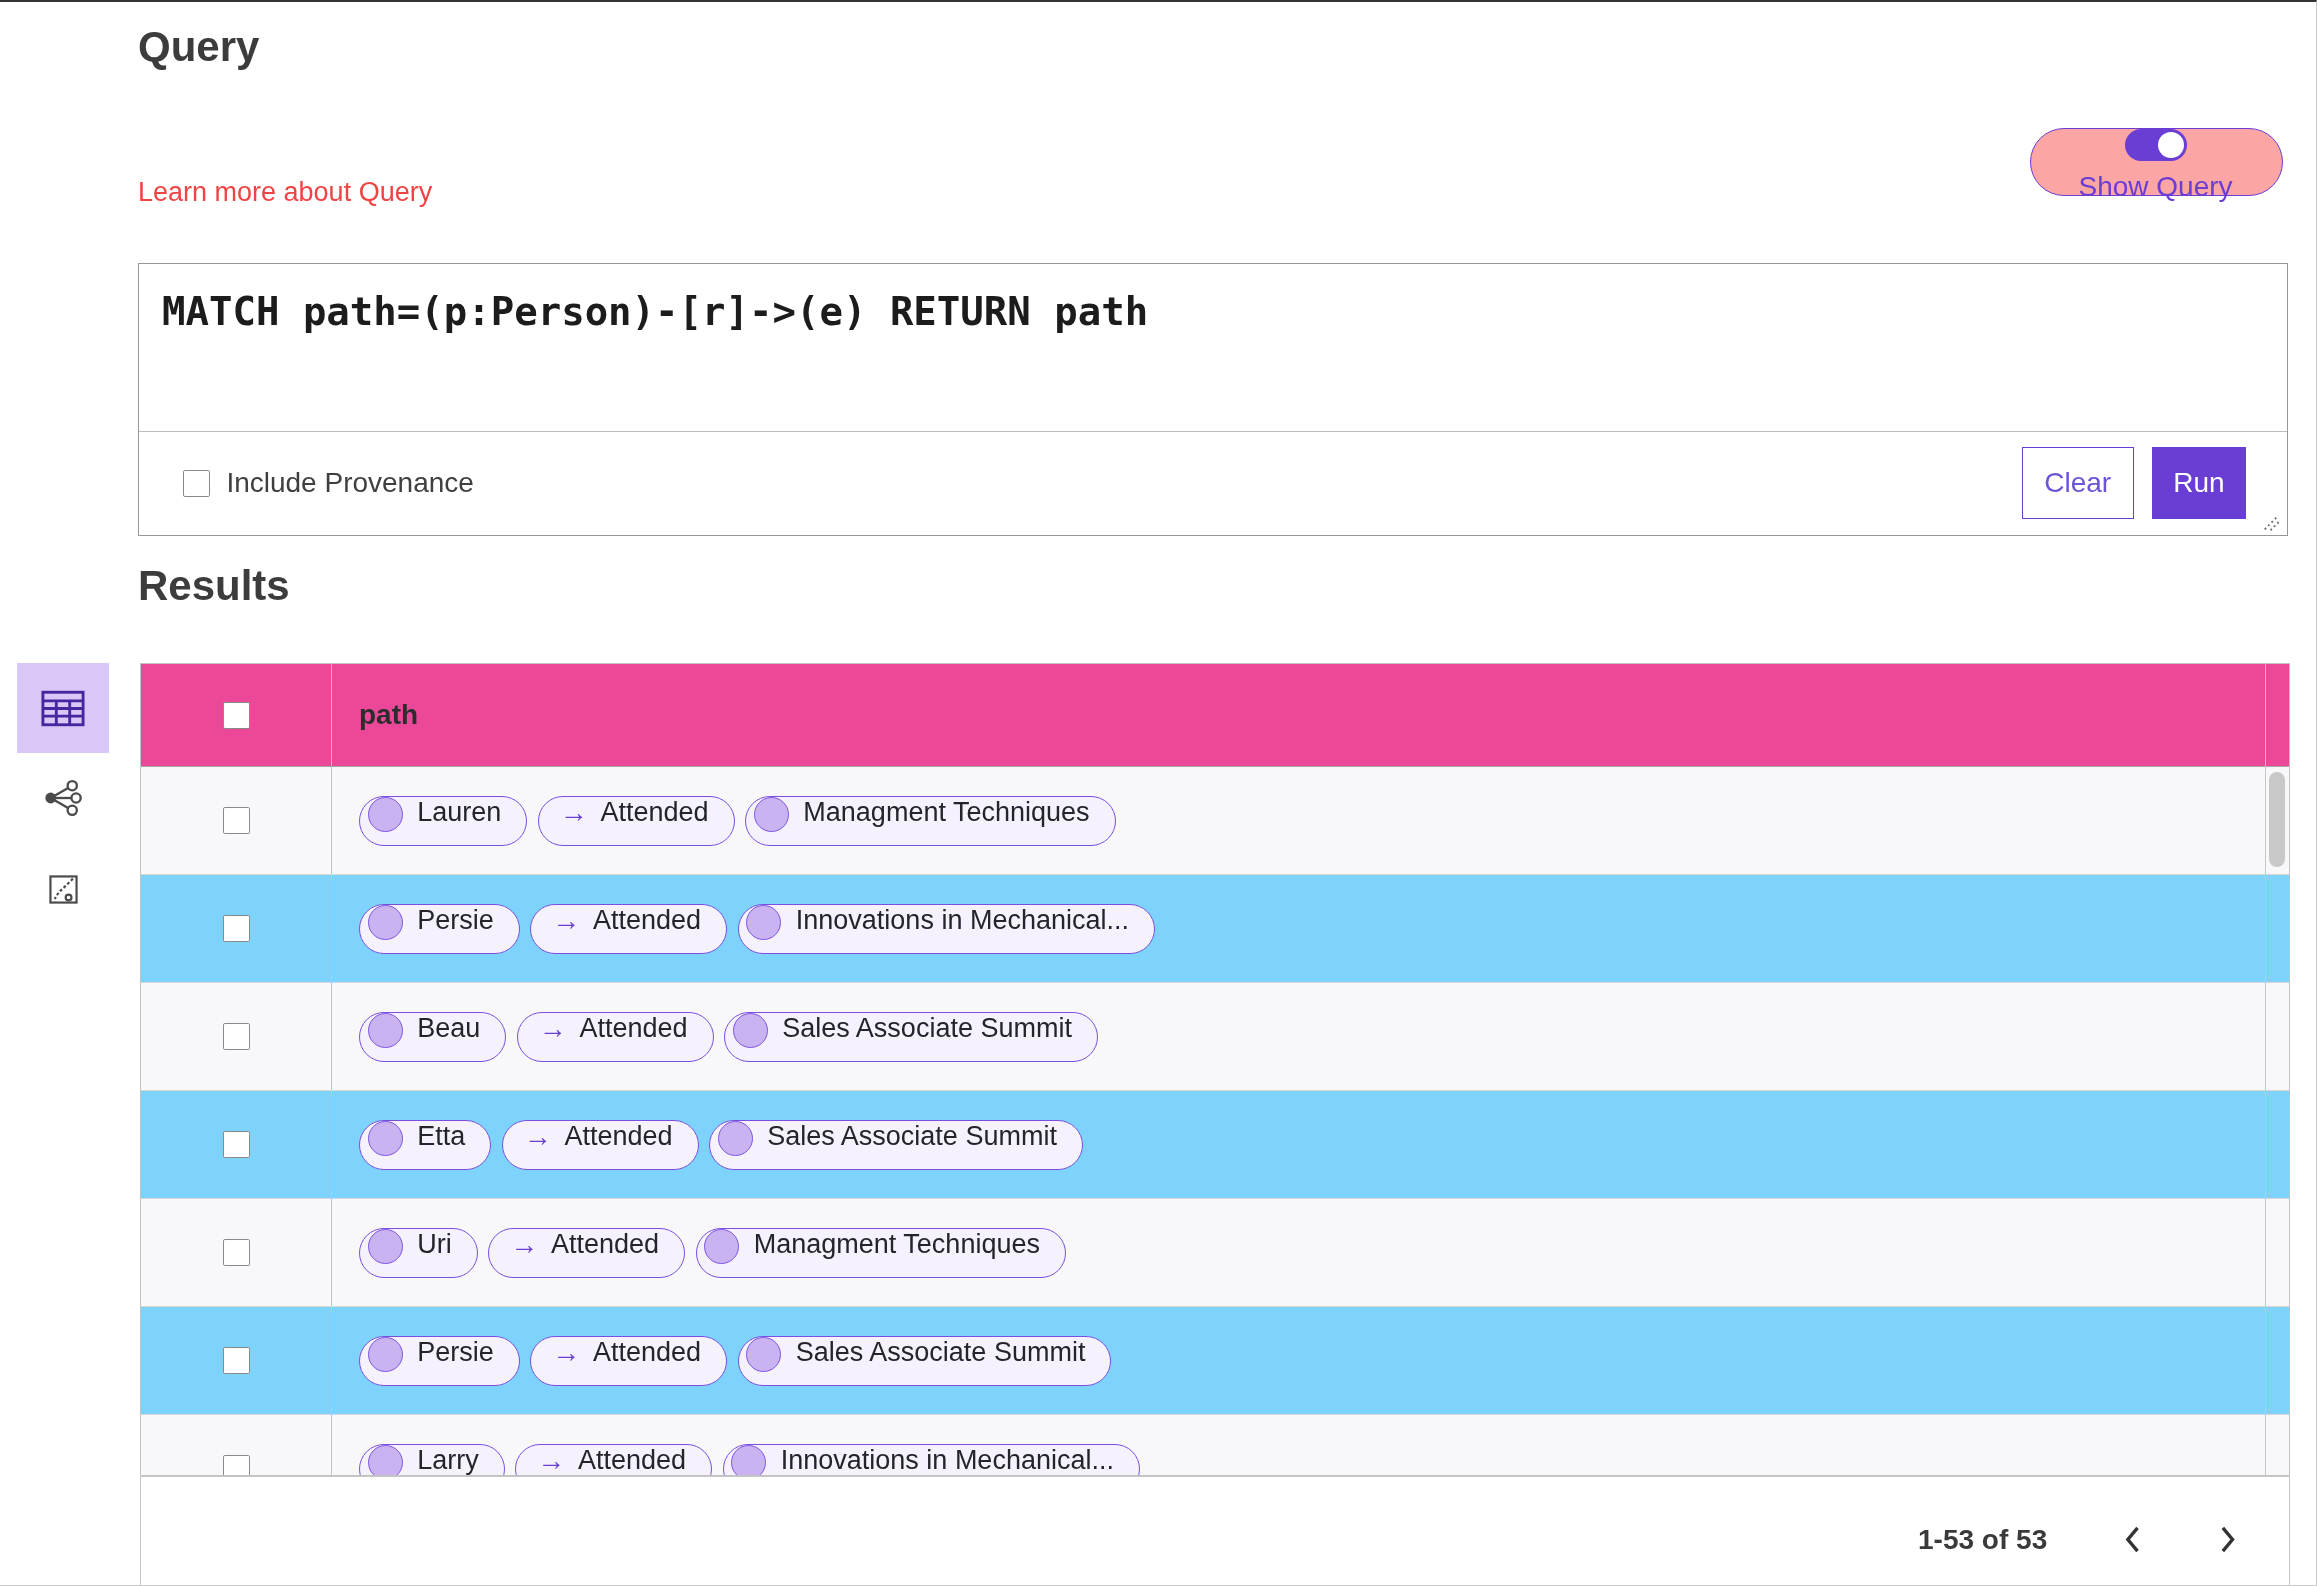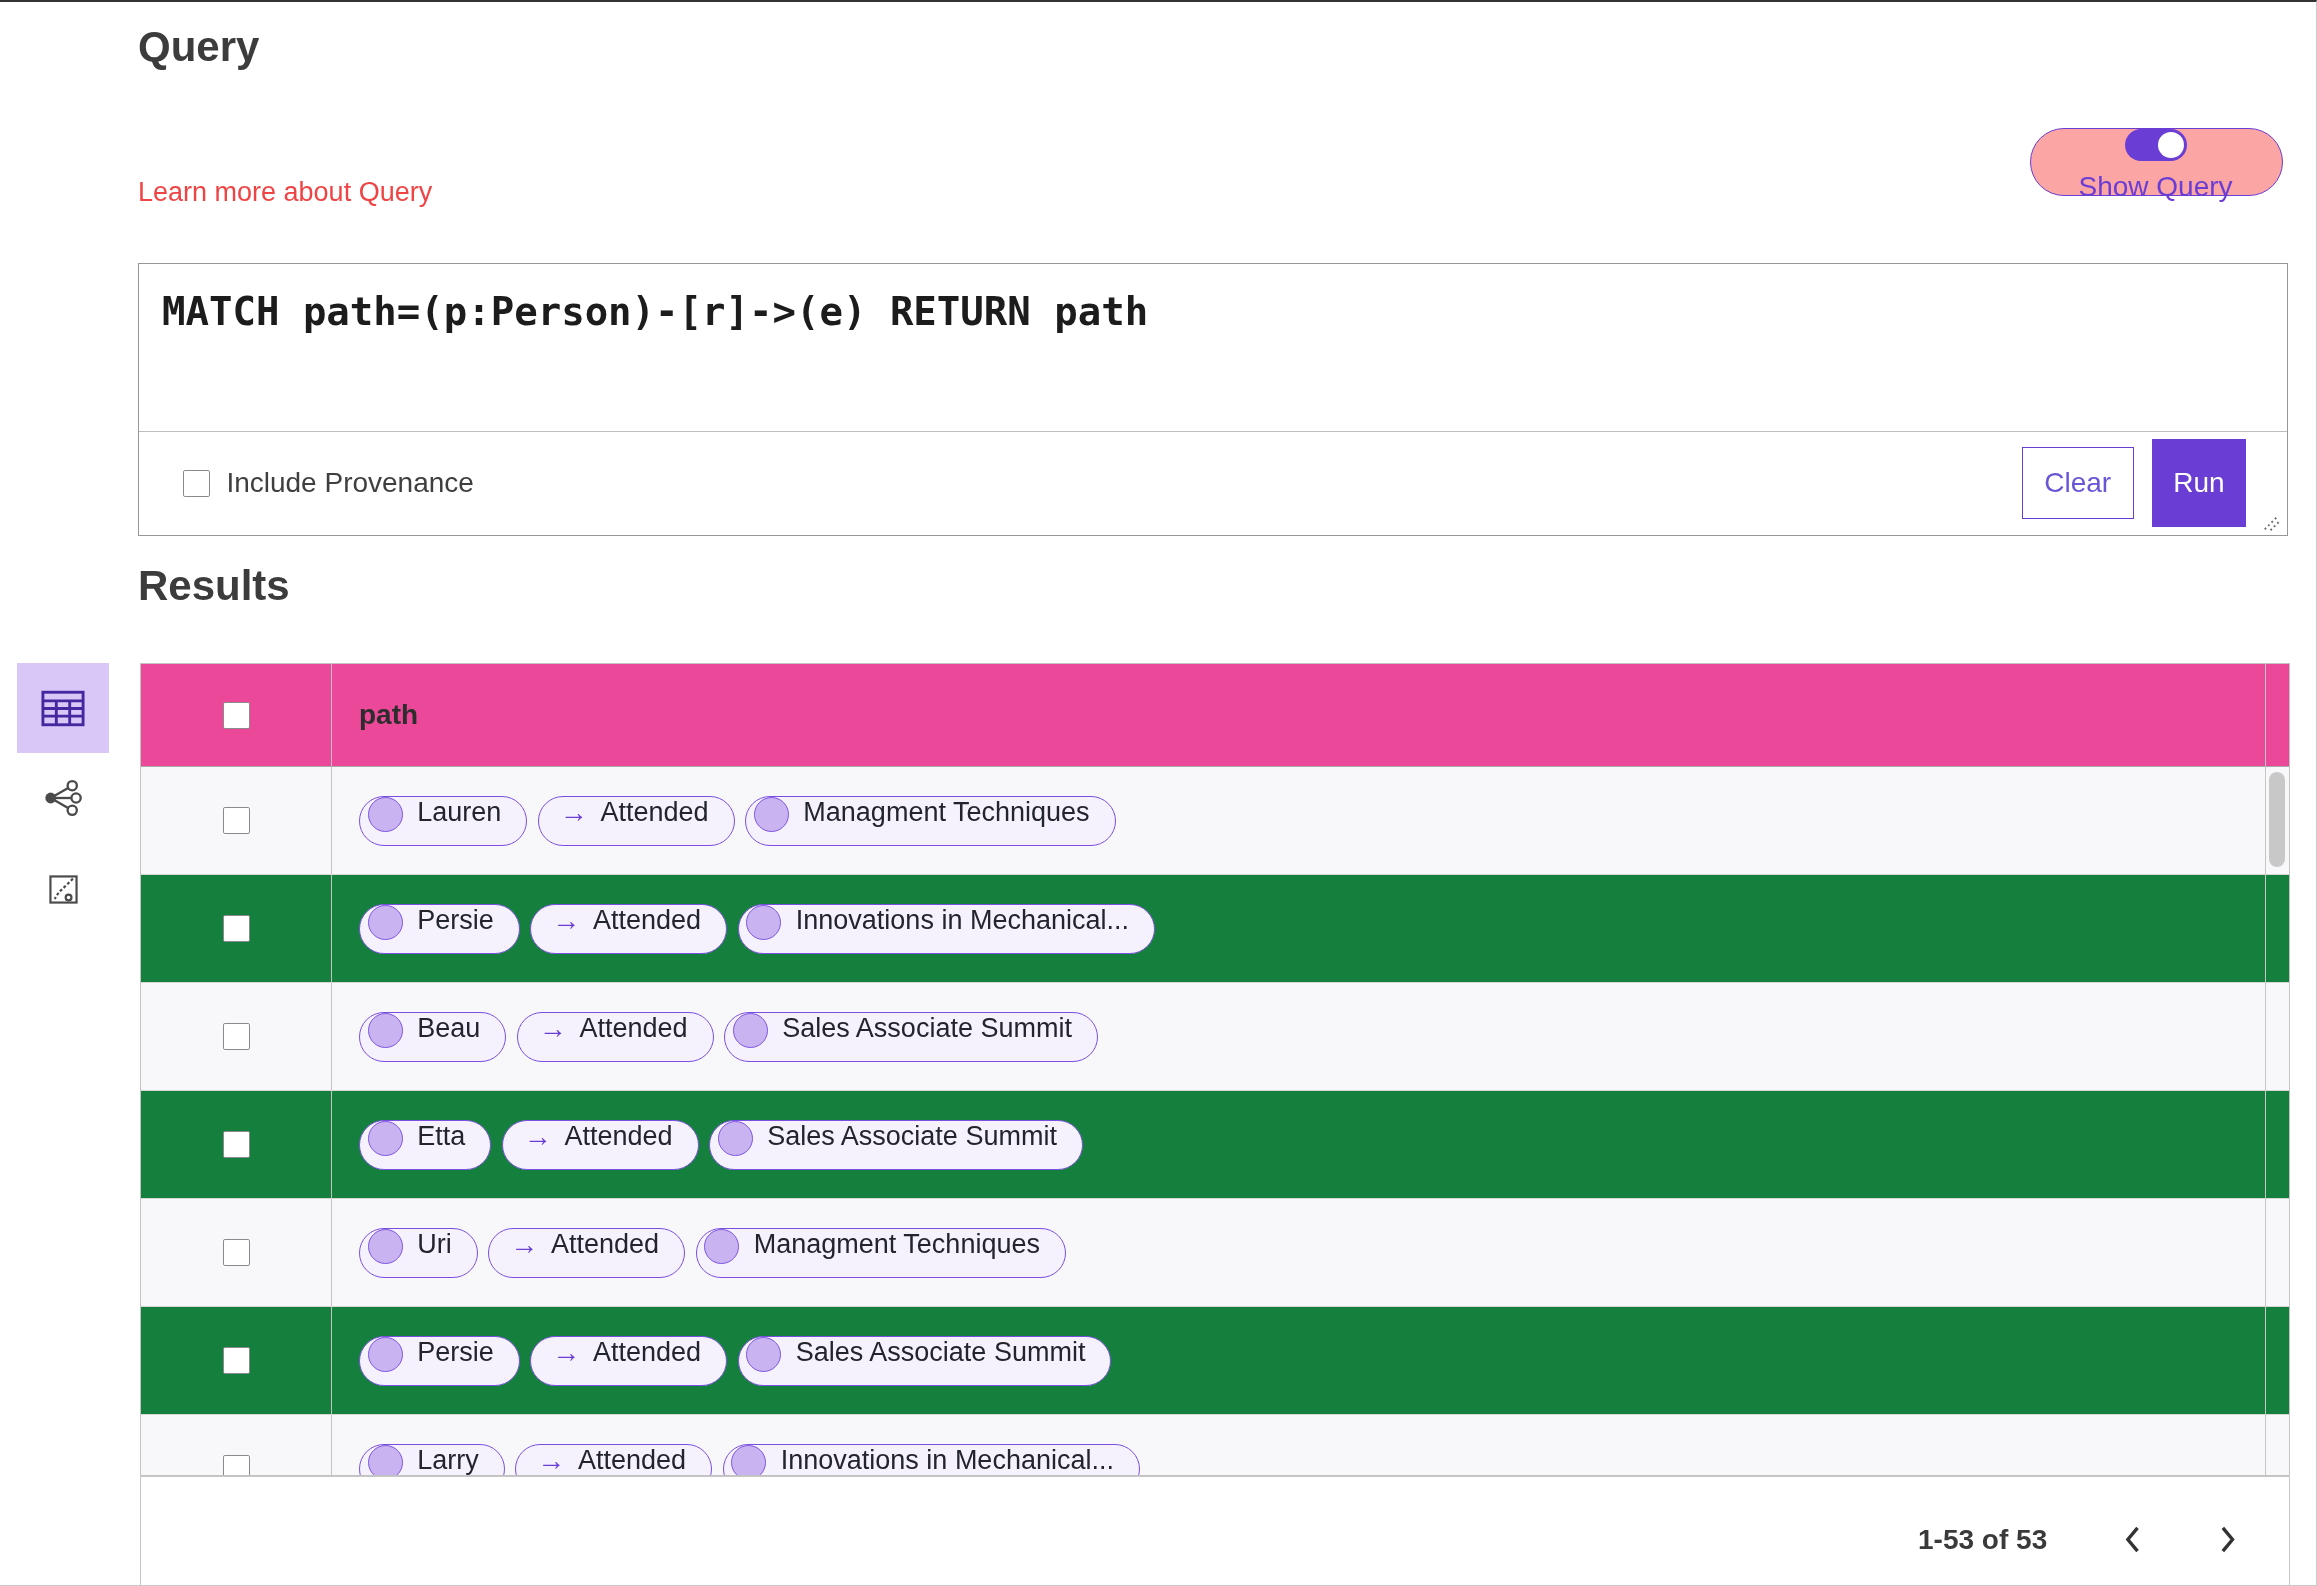--- a/index.html
+++ b/index.html
@@ -33,41 +33,41 @@
   }
   .resize-grip{position:absolute;right:4.8px;bottom:3.9px;}
   .controls-row{
     position:absolute;left:0;right:0;bottom:0;height:104px;box-sizing:border-box;
     display:flex;align-items:center;padding:0 41px 0 44px;
   }
   .checkbox{width:27px;height:27px;box-sizing:border-box;border:1.9px solid #8a8a8a;background:#fff;border-radius:1.9px;flex:none;cursor:pointer;}
   .prov-label{margin-left:16.4px;font-size:28px;color:#3f3f3f;}
   .spacer{flex:1;}
   .clear-btn{width:112px;height:72px;box-sizing:border-box;border:1.9px solid #6a3dd4;background:#fff;color:#6a55d6;font-size:28px;font-family:inherit;cursor:pointer;}
-  .run-btn{width:94px;height:88px;border:none;background:#6a3dd4;color:#fff;font-size:28px;font-family:inherit;margin-left:18.3px;cursor:pointer;}
+  .run-btn{width:94px;height:72px;border:none;background:#6a3dd4;color:#fff;font-size:28px;font-family:inherit;margin-left:18.3px;cursor:pointer;}
 
   
   .r-title{position:absolute;left:138px;top:560px;font-size:42px;font-weight:700;color:#3c3c3c;}
 
   .view-tile{position:absolute;left:17.4px;top:661px;width:92px;height:90px;background:#d9c7f7;
     display:flex;align-items:center;justify-content:center;cursor:pointer;}
   .view-btn2{position:absolute;left:37px;top:771px;width:52px;height:50px;display:flex;align-items:center;justify-content:center;cursor:pointer;background:none;border:none;}
   .view-btn3{position:absolute;left:43px;top:866px;width:41px;height:42px;display:flex;align-items:center;justify-content:center;cursor:pointer;background:none;border:none;}
 
   .table-viewport{
     position:absolute;left:140px;top:661px;width:2150px;height:813px;box-sizing:border-box;
     border:1px solid #c3c3c3;background:#fff;overflow:hidden;
   }
   .t-header{height:103px;background:#ec4899;border-bottom:1.9px solid #a8a8a8;display:flex;box-sizing:border-box;}
   .cb-cell{width:191px;min-width:191px;display:flex;align-items:center;justify-content:center;border-right:1px solid #c3c3c3;box-sizing:border-box;}
   .path-cell{flex:1;display:flex;align-items:center;padding-left:27px;gap:10.6px;overflow:hidden;}
   .t-header .path-cell{font-weight:700;font-size:28px;color:#2d2d2d;}
   .t-row{height:108px;display:flex;border-bottom:1px solid #d6d6d6;box-sizing:border-box;}
   .t-row.odd{background:#f8f7f9;}
-  .t-row.even{background:#15803d;}
+  .t-row.even{background:#7dd3fc;}
 
   .pill{display:flex;align-items:flex-start;height:50px;box-sizing:border-box;flex:none;
     border:1.9px solid #7a4fe0;border-radius:27px;background:#f5f2fd;font-size:27px;color:#24252c;white-space:nowrap;}
   .pill.node{padding:0 25px 0 7.7px;gap:14.5px;}
   .dot{width:35px;height:35px;border-radius:50%;background:#c9b3f0;border:1.9px solid #7f57e2;box-sizing:border-box;flex:none;}
   .pill.edge{padding:0 25px 0 21px;gap:12.6px;}
   .arrow{color:#6a3dd4;font-size:28px;}
 
   .scroll-track{position:absolute;top:0;right:0;width:24px;height:100%;border-left:1px solid #c6c6c6;box-sizing:border-box;}
   .scroll-thumb{position:absolute;left:2.9px;top:108px;width:16.4px;height:95px;background:#c8c8c8;border-radius:8.7px;cursor:grab;}

